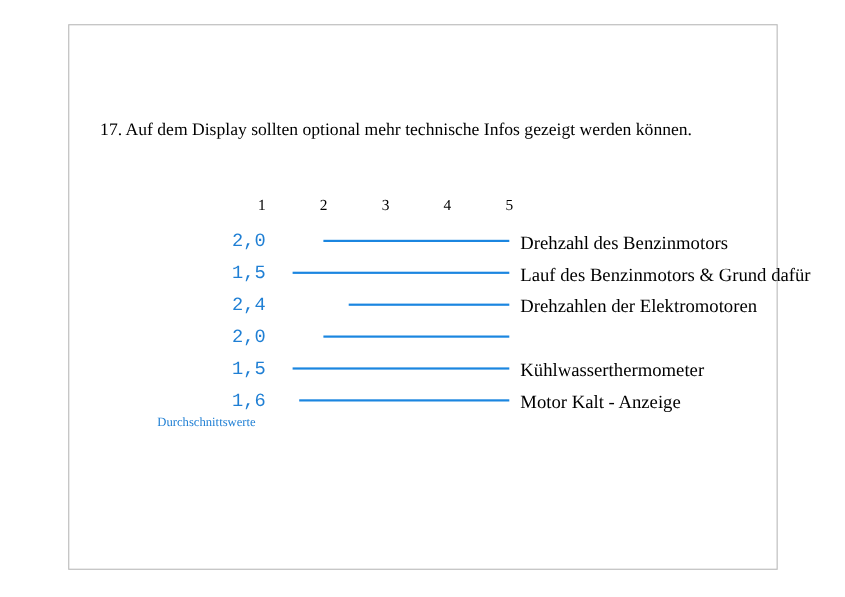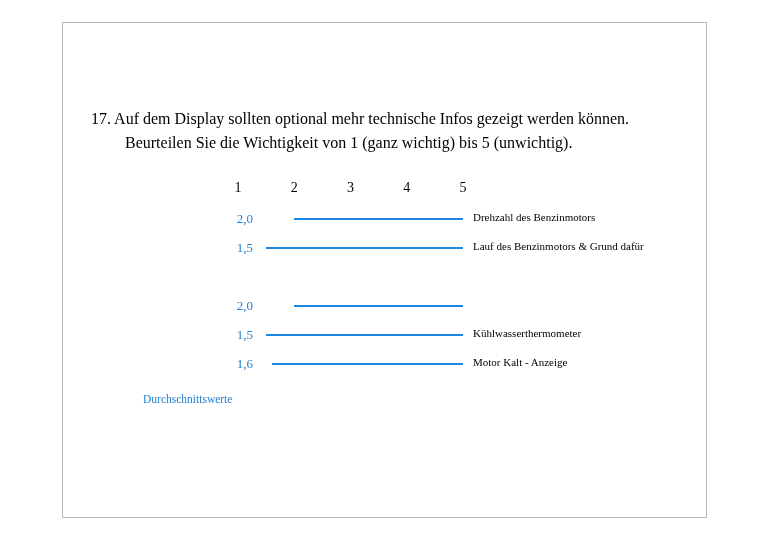--- a/index.html
+++ b/index.html
@@ -55,71 +55,73 @@
     color: #000000;
   }
   .bar-row {
     position: absolute;
     height: 28px;
   }
   .avg-label {
     position: absolute;
     left: 148px;
     width: 42px;
-    text-align: right;
-    font-size: 13px;
+    font-size: 17px;
     color: #1f7fd4;
-    font-family: Liberation Serif, serif;
+    font-family: Liberation Mono, monospace;
   }
   .bar-line {
     position: absolute;
     height: 0;
     border-top: 2.2px solid #1b86e0;
   }
   .bar-label {
     position: absolute;
     left: 410px;
-    font-size: 11px;
+    font-size: 17px;
     color: #000000;
     white-space: nowrap;
   }
   .legend {
     position: absolute;
     left: 80px;
     top: 355px;
     font-size: 11.5px;
     color: #1f7fd4;
-    margin-top: 15px;
   }
 </style>
 </head>
 <body>
 
 <div id="slide">
 
   <div class="question">
     <span>17. Auf dem Display sollten optional mehr technische Infos gezeigt werden können.</span>
-    <span class="line2">Beurteilen Sie die Wichtigkeit von 1 (ganz wichtig) bis 5 (unwichtig).</span>
   </div>
 
   <div id="chart">
       <div class="axis-tick" style="left: 165px;">1</div>
       <div class="axis-tick" style="left: 221.25px;">2</div>
       <div class="axis-tick" style="left: 277.5px;">3</div>
       <div class="axis-tick" style="left: 333.75px;">4</div>
       <div class="axis-tick" style="left: 390px;">5</div>
       <div class="bar-row" style="top: 188px; left: 0px; width: 645px;">
         <div class="avg-label" style="top: 0px; color: rgb(31, 127, 212);">2,0</div>
         <div class="bar-line" style="left: 231.25px; width: 168.75px; top: 7px; border-top-color: rgb(27, 134, 224);"></div>
         <div class="bar-label" style="top: 0px;">Drehzahl des Benzinmotors</div>
       </div>
       <div class="bar-row" style="top: 217px; left: 0px; width: 645px;">
         <div class="avg-label" style="top: 0px; color: rgb(31, 127, 212);">1,5</div>
         <div class="bar-line" style="left: 203.125px; width: 196.875px; top: 7px; border-top-color: rgb(27, 134, 224);"></div>
         <div class="bar-label" style="top: 0px;">Lauf des Benzinmotors &amp; Grund dafür</div>
+      </div>
+      <div class="bar-row" style="top: 246px; left: 0px; width: 645px;">
+        <div class="avg-label" style="top: 0px; color: rgb(31, 127, 212);">2,4</div>
+        <div class="bar-line" style="left: 253.75px; width: 146.25px; top: 7px; border-top-color: rgb(27, 134, 224);"></div>
+        <div class="bar-label" style="top: 0px;">Drehzahlen der Elektromotoren</div>
       </div>
       <div class="bar-row" style="top: 275px; left: 0px; width: 645px;">
         <div class="avg-label" style="top: 0px; color: rgb(31, 127, 212);">2,0</div>
         <div class="bar-line" style="left: 231.25px; width: 168.75px; top: 7px; border-top-color: rgb(27, 134, 224);"></div>
       </div>
       <div class="bar-row" style="top: 304px; left: 0px; width: 645px;">
         <div class="avg-label" style="top: 0px; color: rgb(31, 127, 212);">1,5</div>
         <div class="bar-line" style="left: 203.125px; width: 196.875px; top: 7px; border-top-color: rgb(27, 134, 224);"></div>
         <div class="bar-label" style="top: 0px; text-align: right;">Kühlwasserthermometer</div>
       </div>

